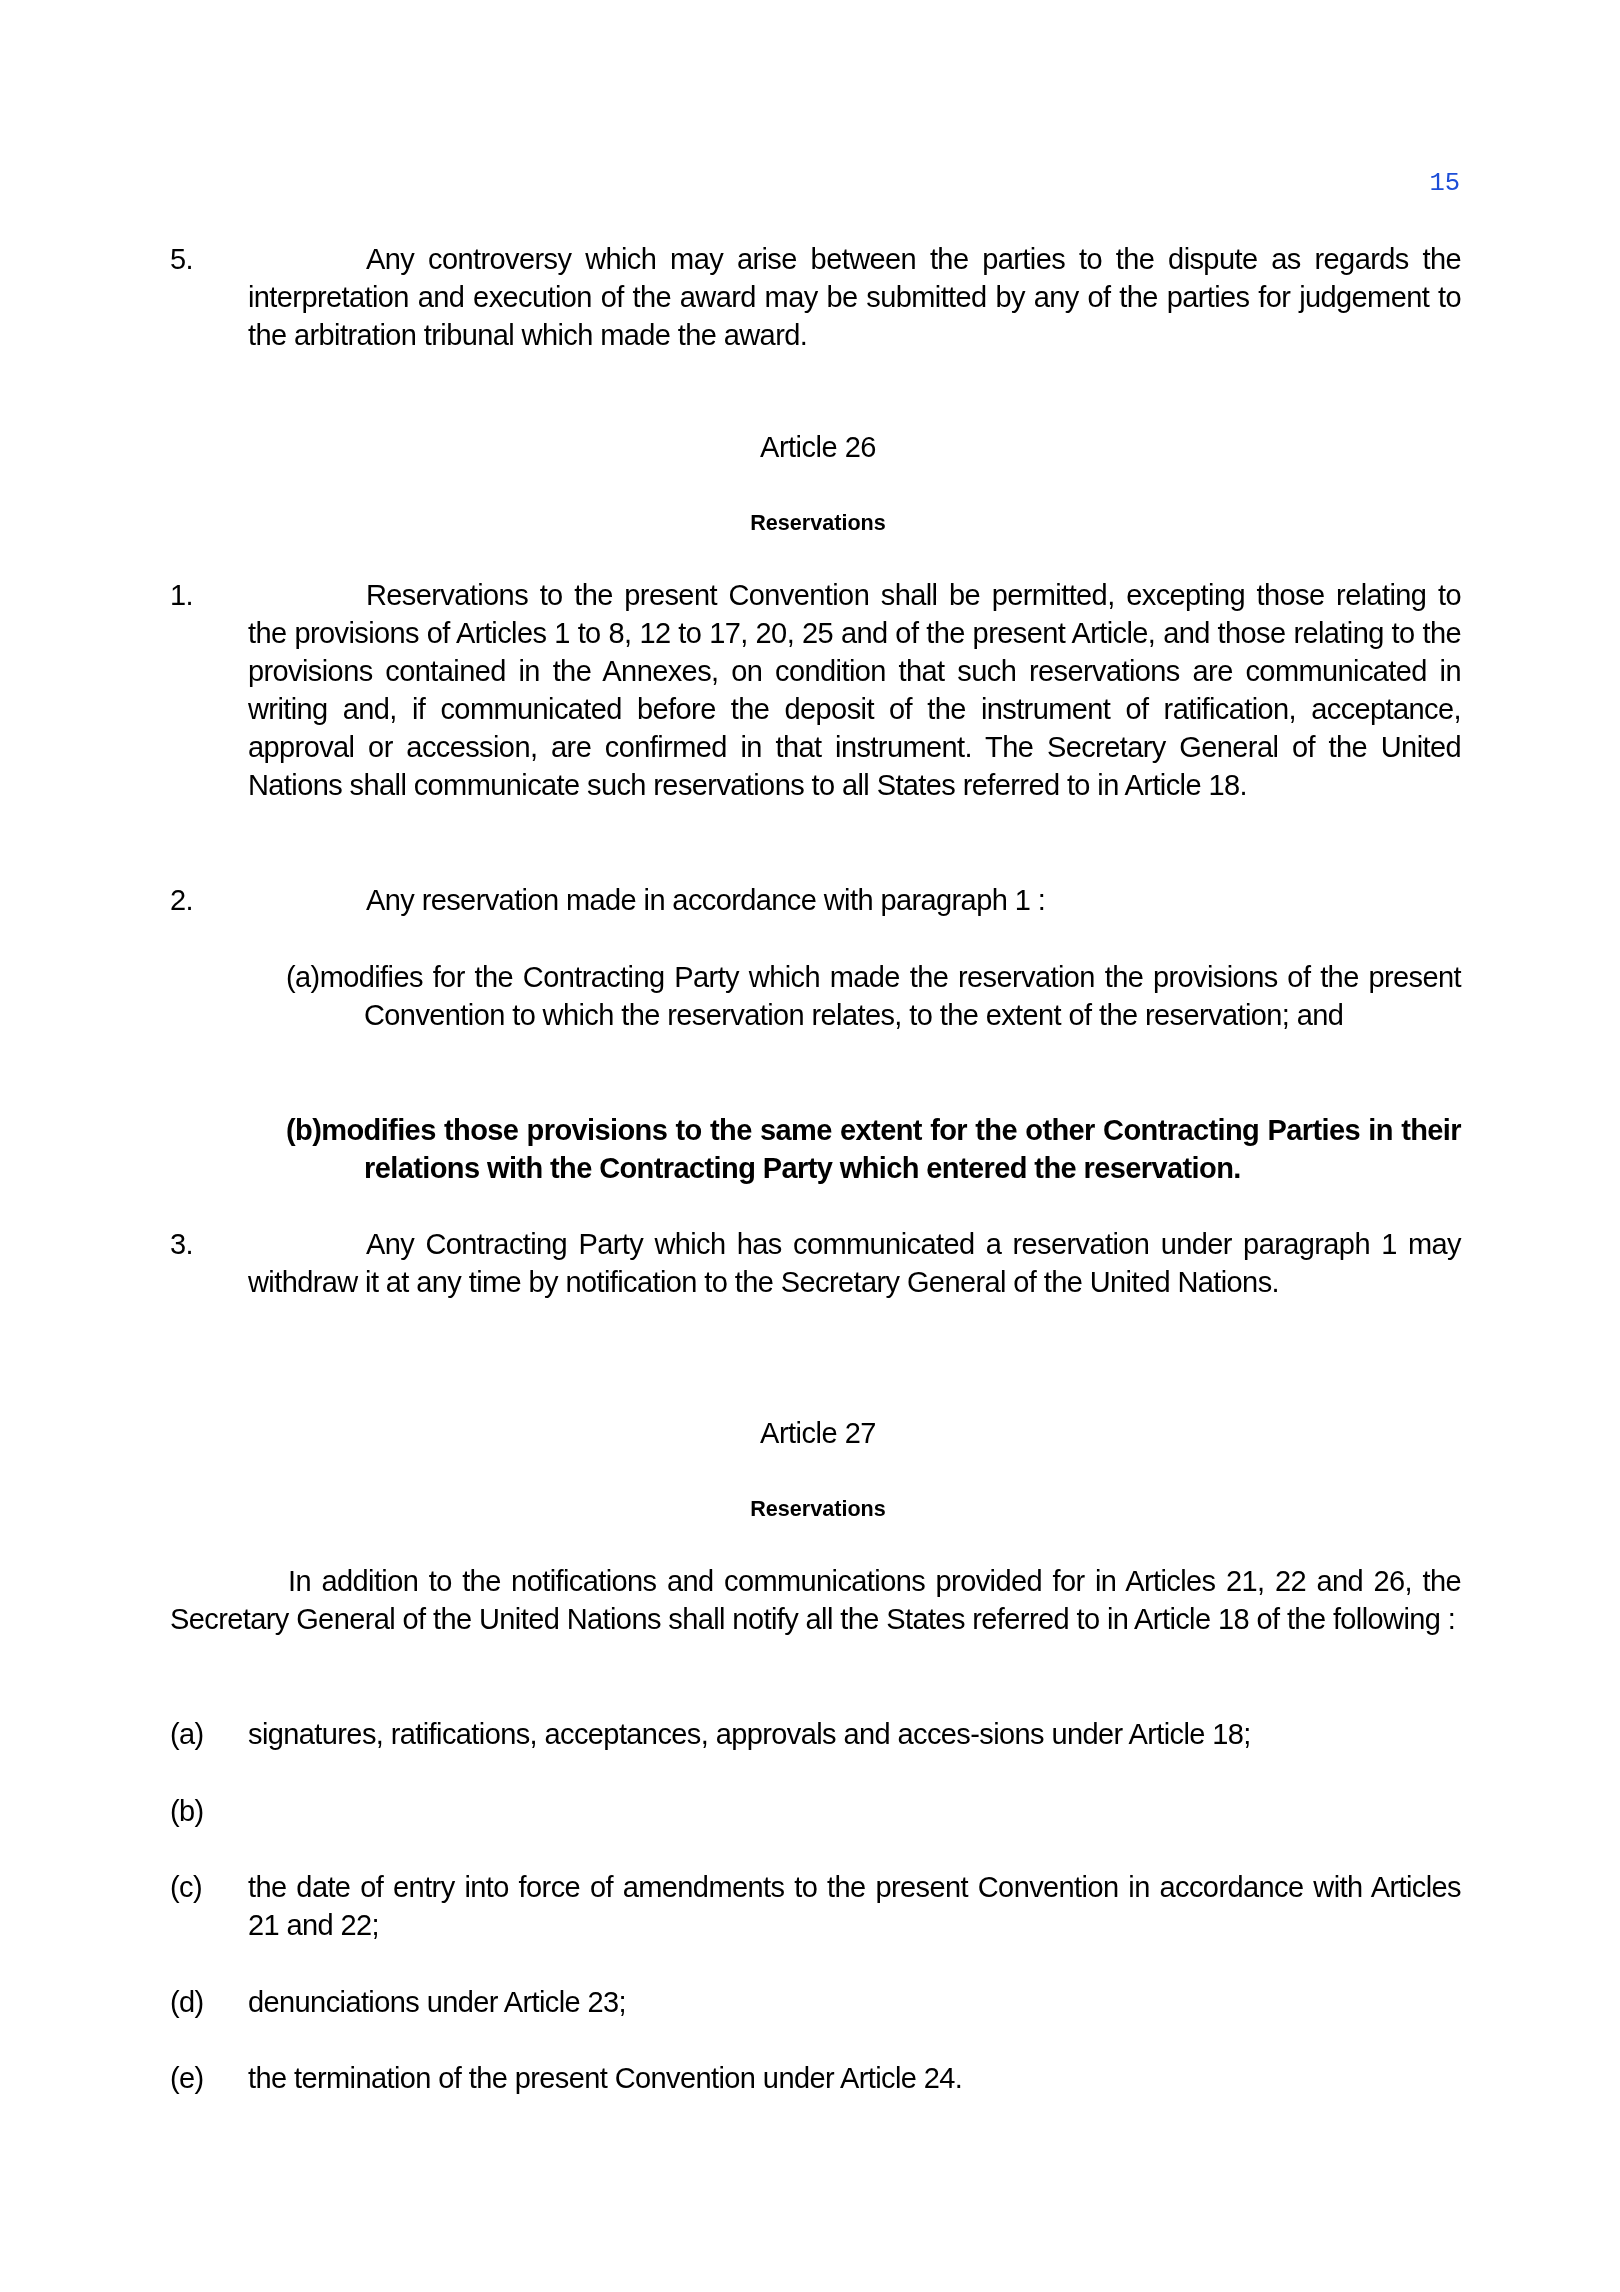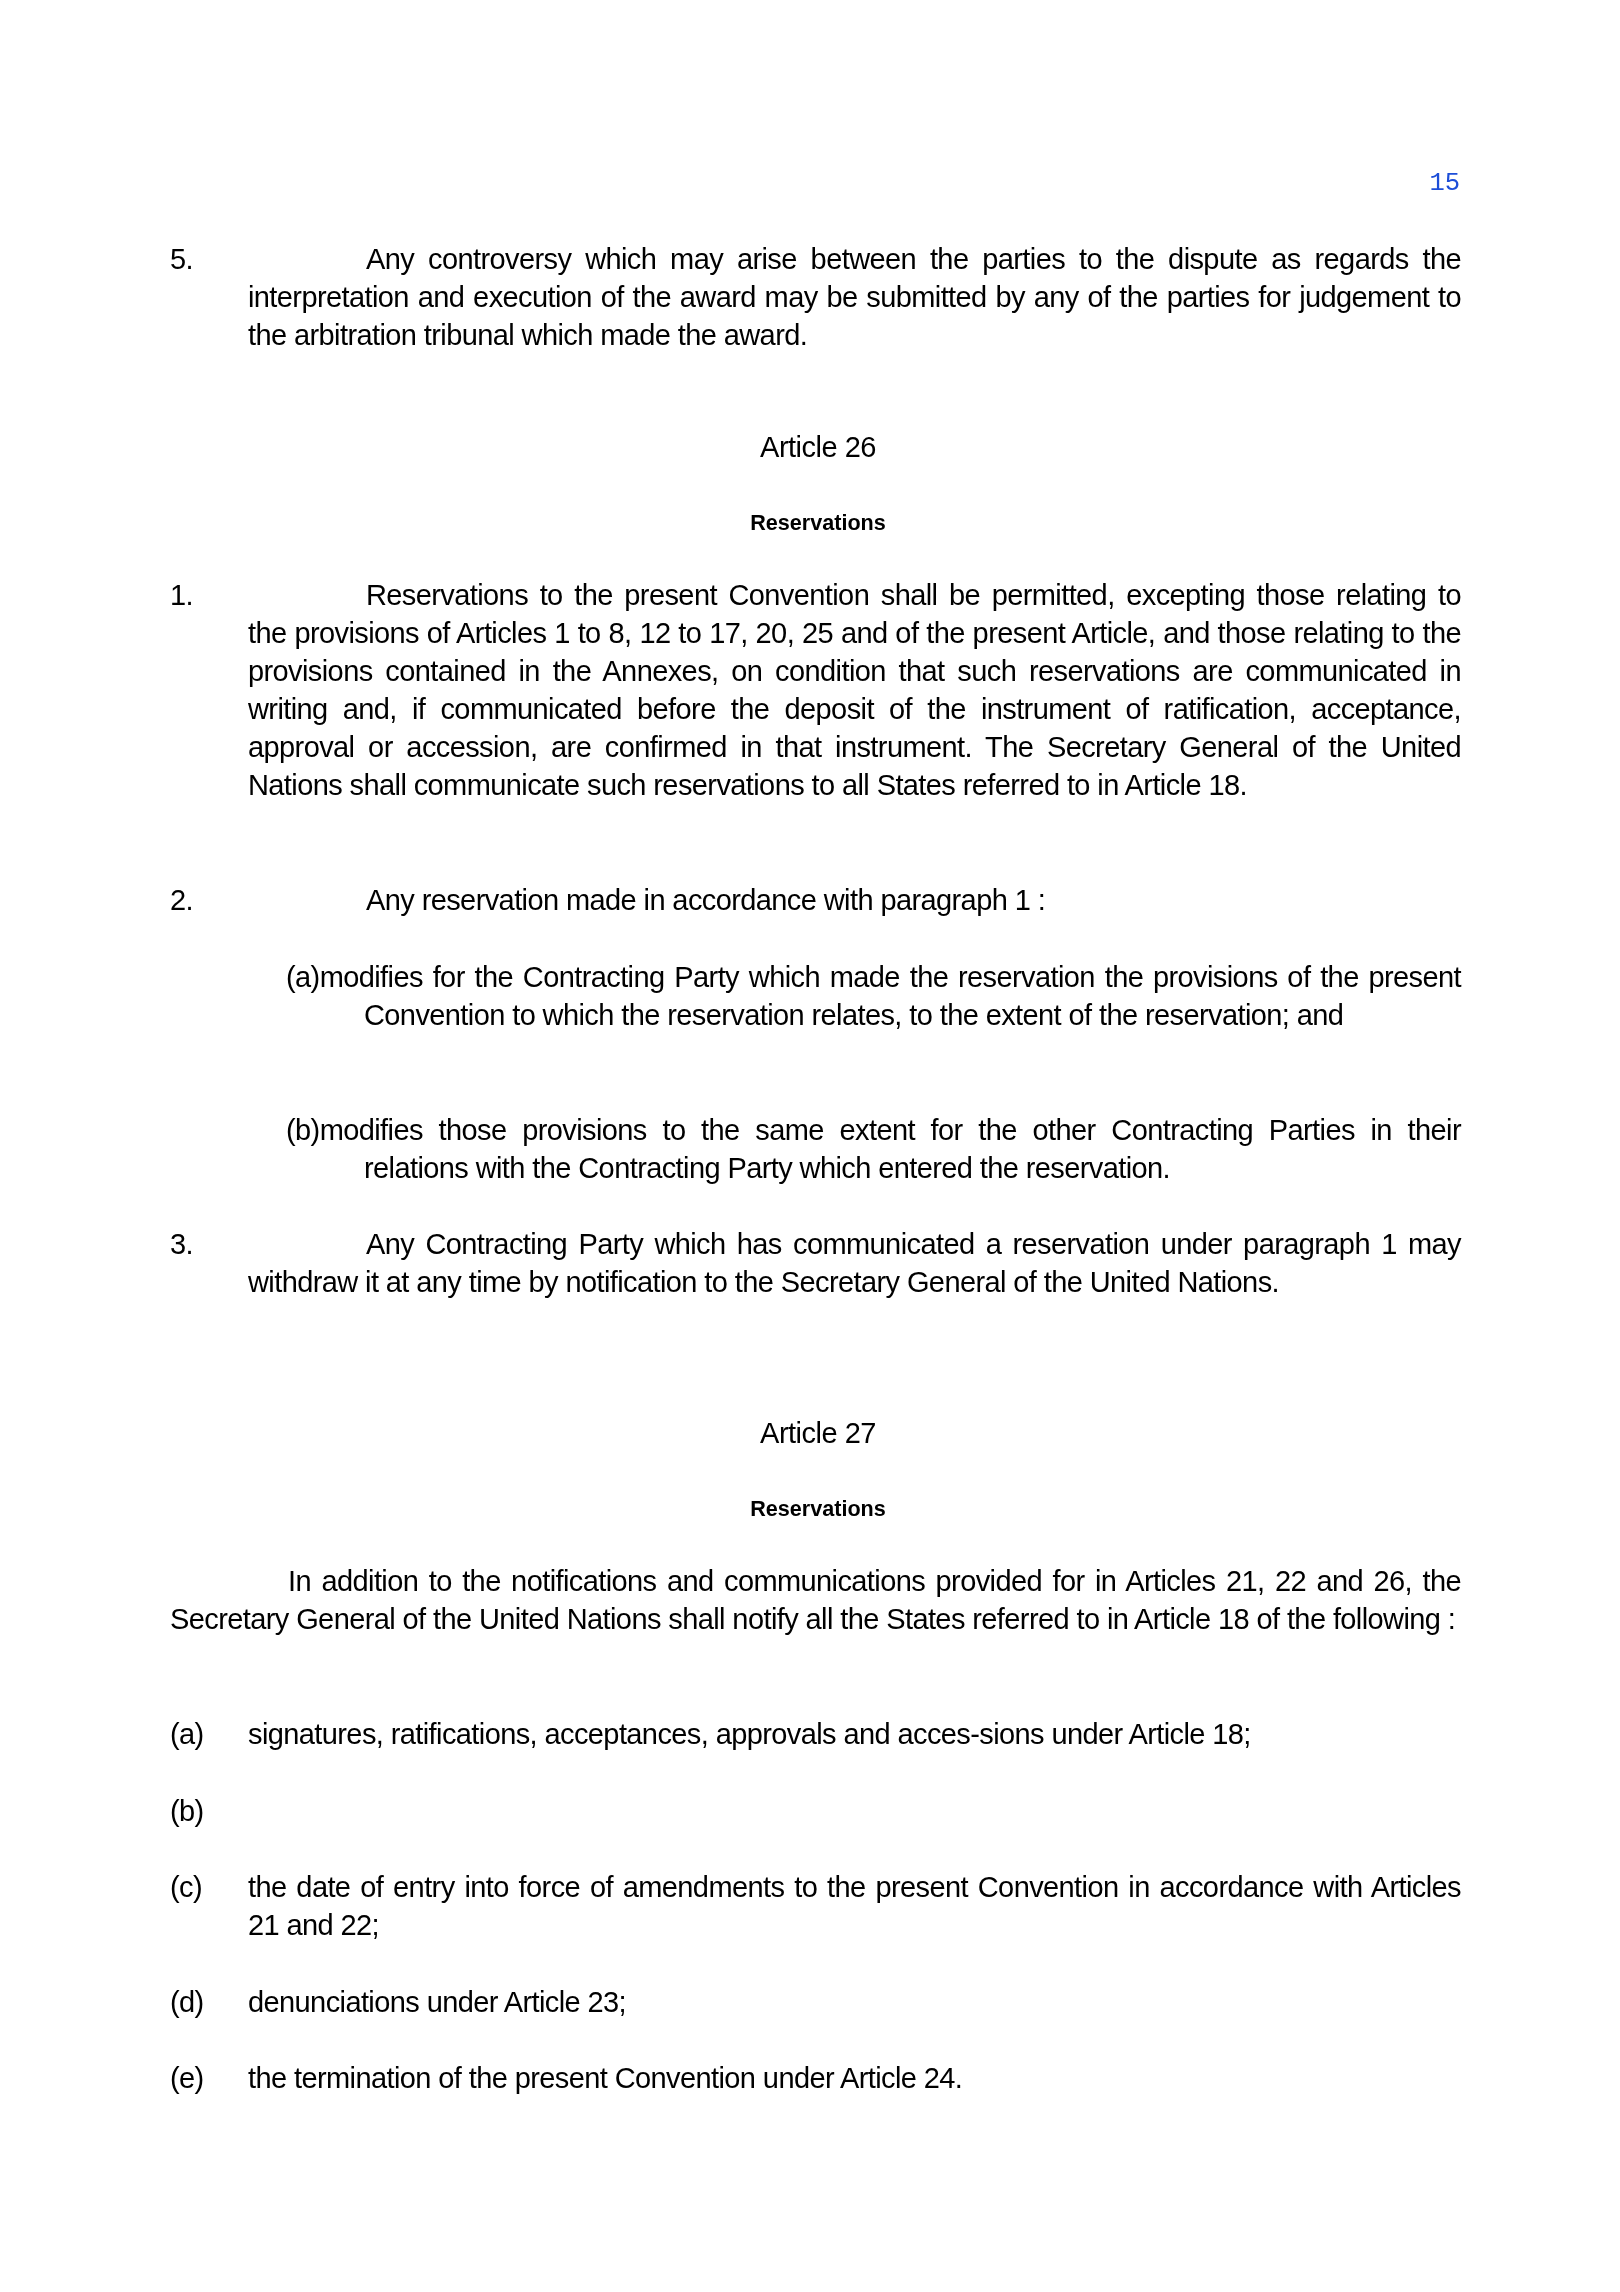--- a/index.html
+++ b/index.html
@@ -51,21 +51,21 @@
     <div class="body"><span class="indent"></span><span>Any reservation made in accordance with paragraph 1 :</span></div>
   </div>
 </div>
 
 <div class="block" style="top:958px;">
   <div class="subpara tight">
     <span class="lbl">(a)</span><span>modifies for the Contracting Party which made the reservation the provisions of the present Convention to which the reservation relates, to the extent of the reservation; and</span>
   </div>
 </div>
 
-<div class="block" style="top:1111px;">
+<div class="block" style="top:1111px;font-weight:bold;">
   <div class="subpara tight">
     <span class="lbl">(b)</span><span>modifies those provisions to the same extent for the other Contracting Parties in their relations with the Contracting Party which entered the reservation.</span>
   </div>
 </div>
 
 <div class="block" style="top:1225px;">
   <div class="num-para">
     <span class="num">3.</span>
     <div class="body"><span class="indent"></span><span>Any Contracting Party which has communicated a reservation under paragraph 1 may withdraw it at any time by notification to the Secretary General of the United Nations.</span></div>
   </div>

